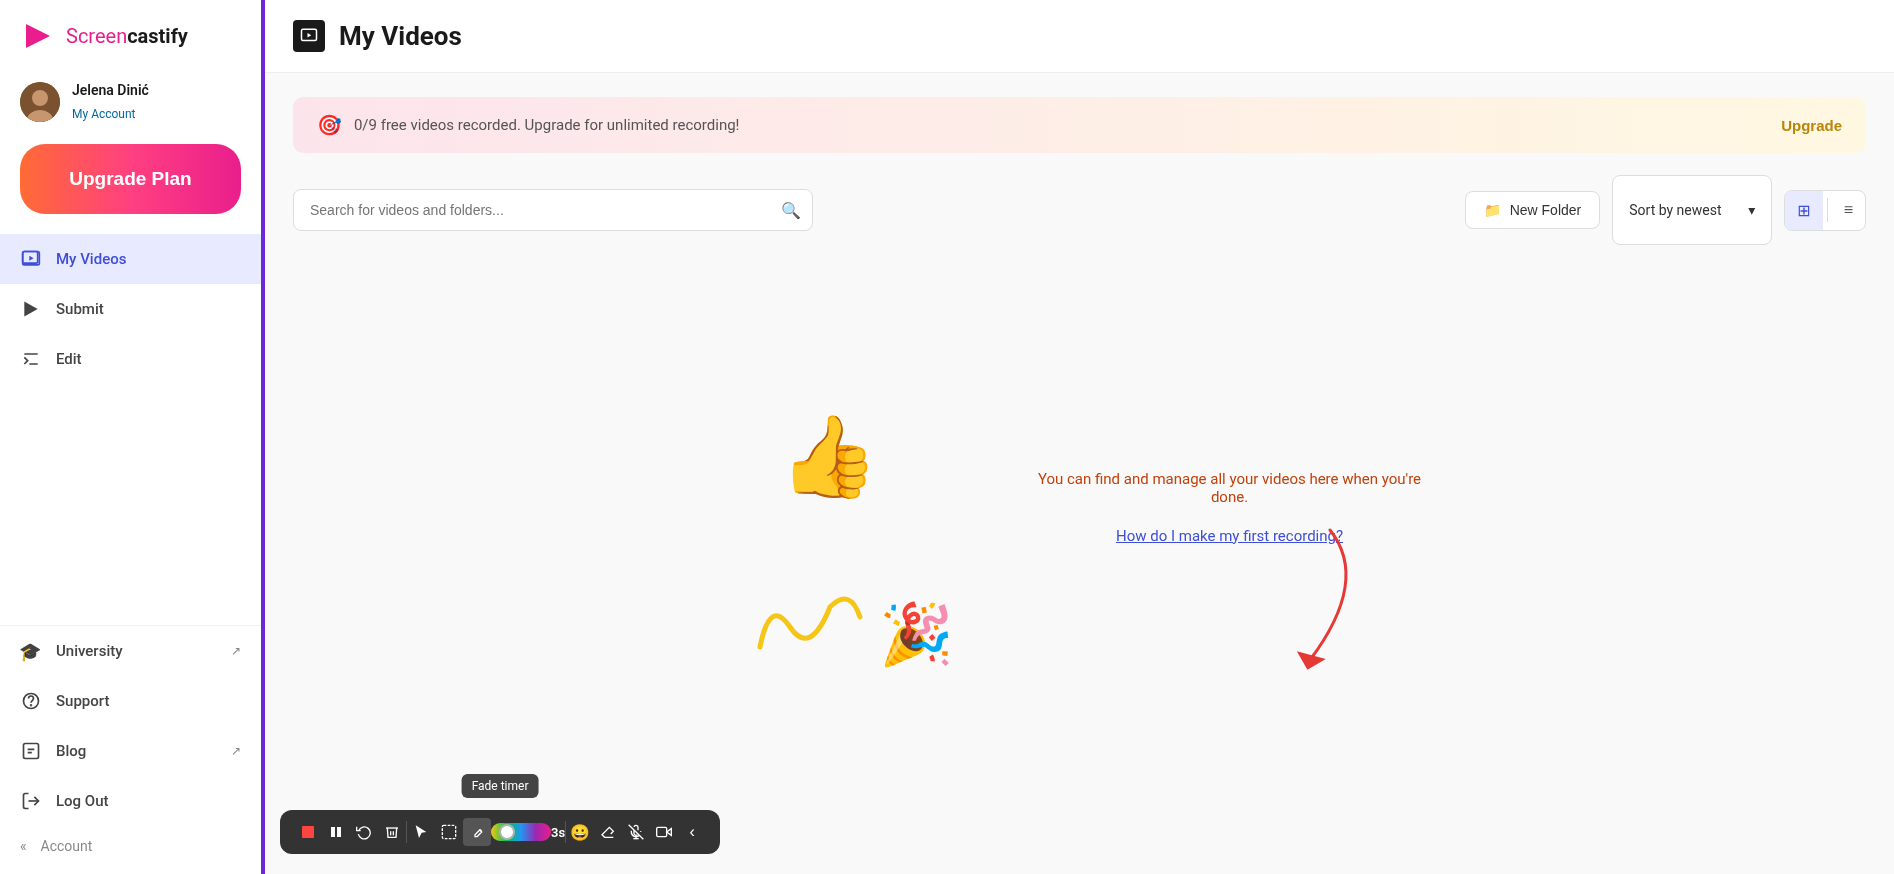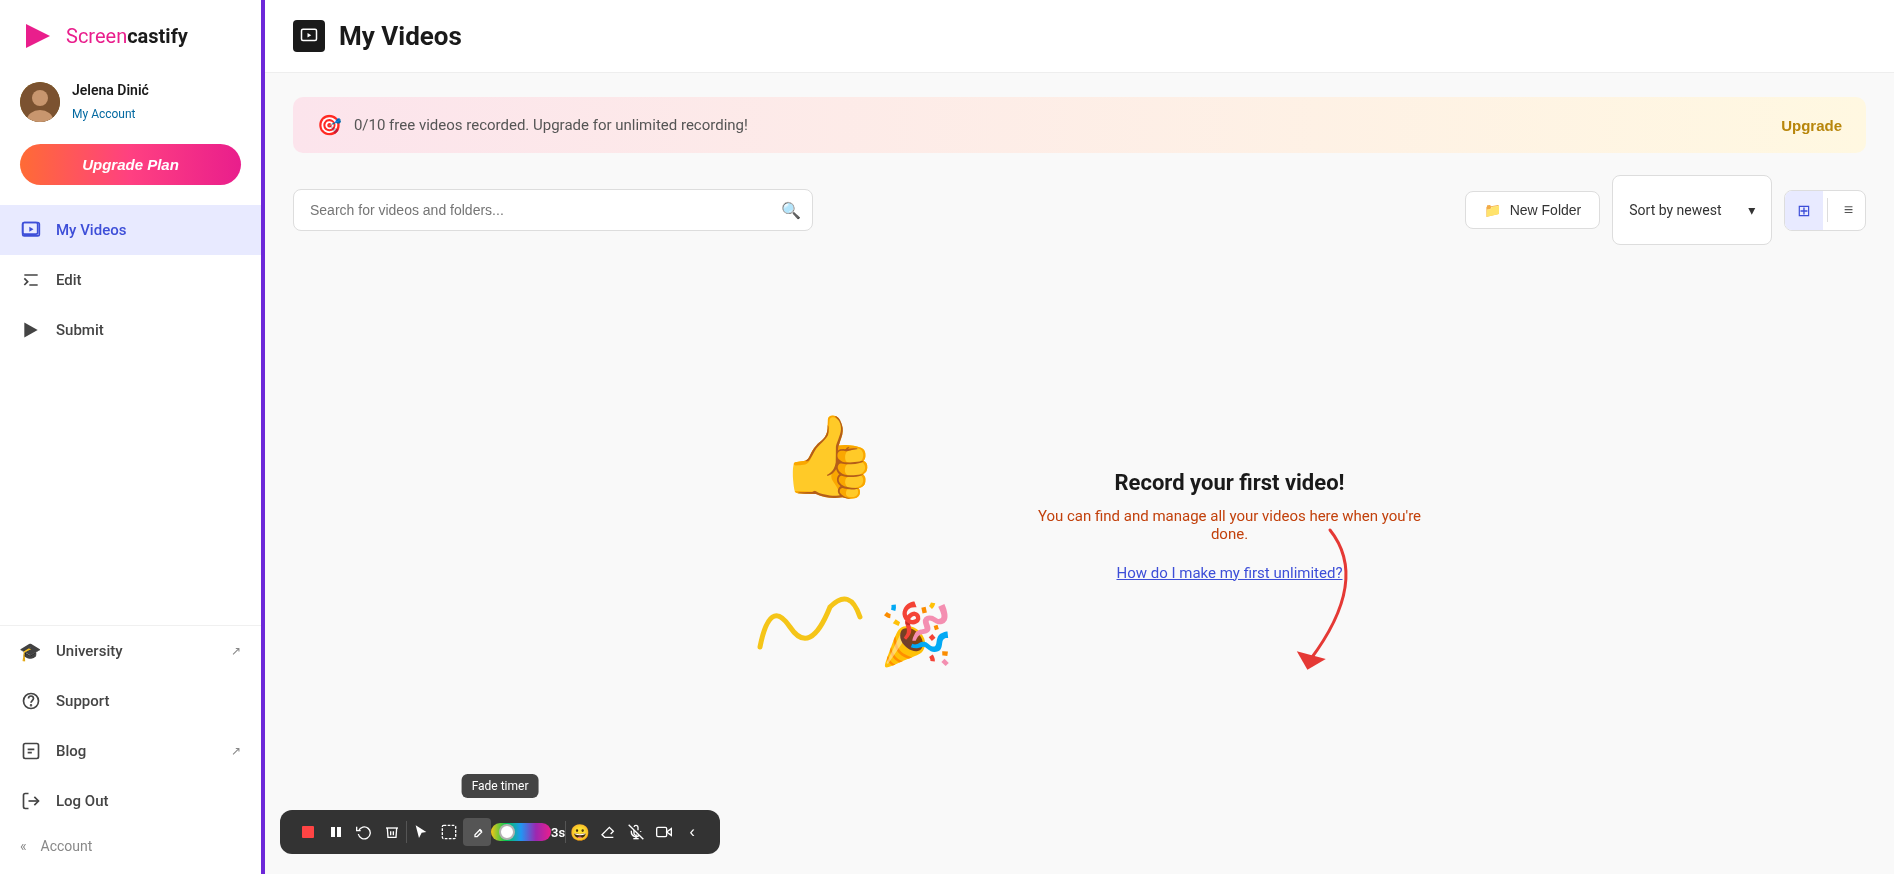--- a/index.html
+++ b/index.html
@@ -61,26 +61,25 @@
     .user-info { display: flex; flex-direction: column; }
     .user-name { font-size: 14px; font-weight: 600; color: #1a1a1a; }
     .user-sub { font-size: 12px; color: #0369a1; margin-top: 9px; }
 
     .upgrade-btn {
       margin: 12px 20px;
       background: linear-gradient(90deg, #ff6b35, #ff4081, #e91e8c);
       color: white;
       border: none;
       border-radius: 25px;
-      padding: 12px 20px;
-      font-size: 15px;
+      padding: 24px 20px;
+      font-size: 19px;
       font-weight: 600;
       cursor: pointer;
       width: calc(100% - 40px);
-      font-style: italic;
     }
 
     .sidebar-nav {
       display: flex;
       flex-direction: column;
       flex: 1;
       padding-top: 8px;
     }
 
     .nav-item {
@@ -431,33 +430,33 @@
         <svg width="20" height="20" viewBox="0 0 24 24" fill="currentColor">
             <rect x="2" y="3" width="18" height="14" rx="2" fill="none" stroke="currentColor" stroke-width="2"></rect>
             <rect x="2" y="3" width="20" height="16" rx="2" fill="none" stroke="currentColor" stroke-width="2"></rect>
             <path d="M10 8l5 3-5 3V8z" fill="currentColor"></path>
           </svg>
       </span>
       <span class="nav-label">My Videos</span>
     </div>
     <div class="nav-item">
       <span class="nav-icon">
+        <svg width="20" height="20" viewBox="0 0 24 24" fill="currentColor">
+            <polygon points="4,3 20,12 4,21" fill="currentColor"></polygon>
+          </svg>
+      </span>
+      <span class="nav-label">Submit</span>
+    </div>
+    <div class="nav-item">
+      <span class="nav-icon">
         <svg width="20" height="20" viewBox="0 0 24 24" fill="none" stroke="currentColor" stroke-width="2">
             <path d="M4 6h16M4 10l4 4-4 4M10 18h10"></path>
           </svg>
       </span>
       <span class="nav-label">Edit</span>
-    </div>
-    <div class="nav-item">
-      <span class="nav-icon">
-        <svg width="20" height="20" viewBox="0 0 24 24" fill="currentColor">
-            <polygon points="4,3 20,12 4,21" fill="currentColor"></polygon>
-          </svg>
-      </span>
-      <span class="nav-label">Submit</span>
     </div>
 
     <div style="flex:1"></div>
 
     <div class="sidebar-bottom">
       <div class="nav-item">
         <span class="nav-icon">🎓</span>
         <span class="nav-label">University</span>
         <span class="nav-external">↗</span>
       </div>
@@ -508,21 +507,21 @@
         </svg>
     </div>
     <h1 class="page-title">My Videos</h1>
   </div>
 
   <div class="main-body">
 
     <div class="upgrade-banner">
       <div class="banner-left">
         <span class="banner-icon">🎯</span>
-        <span class="banner-text">0/10 free videos recorded. Upgrade for unlimited recording!</span>
+        <span class="banner-text">0/9 free videos recorded. Upgrade for unlimited recording!</span>
       </div>
       <button class="banner-upgrade">Upgrade</button>
     </div>
 
     <div class="toolbar">
       <div class="search-box">
         <input class="search-input" type="text" placeholder="Search for videos and folders..." style="">
         <button class="search-btn">🔍</button>
       </div>
       <div class="toolbar-right">
@@ -547,23 +546,22 @@
 
         <span style="position:absolute; left:50px; top:0; font-size:80px;">👍</span>
         <span style="position:absolute; left:20px; bottom:40px; font-size:56px; color:#f5c518; font-family:serif; font-style:italic;">
           <svg width="120" height="80" viewBox="0 0 120 80">
             <path d="M10,70 Q20,20 40,50 Q60,80 80,30 Q100,10 110,40" stroke="#f5c518" stroke-width="5" fill="none" stroke-linecap="round"></path>
           </svg>
         </span>
         <span style="position:absolute; left:150px; bottom:40px; font-size:60px;">🎉</span>
 
         <div style="position:absolute; left:300px; top:60px; right:0;" class="empty-content">
-          <div class="empty-title">Record your first video!</div>
           <div class="empty-desc">You can find and manage all your videos here when you're done.</div>
-          <a class="empty-link">How do I make my first unlimited?</a>
+          <a class="empty-link">How do I make my first recording?</a>
         </div>
 
         <svg style="position:absolute; right:0; bottom:10px;" width="300" height="200" viewBox="0 0 300 200">
           <path d="M200,30 Q240,80 180,160" stroke="#e53935" stroke-width="3" fill="none" stroke-linecap="round"></path>
           <polygon points="165,155 180,170 195,155" fill="#e53935" transform="rotate(15 180 160)"></polygon>
         </svg>
       </div>
     </div>
   </div>
 </div>

